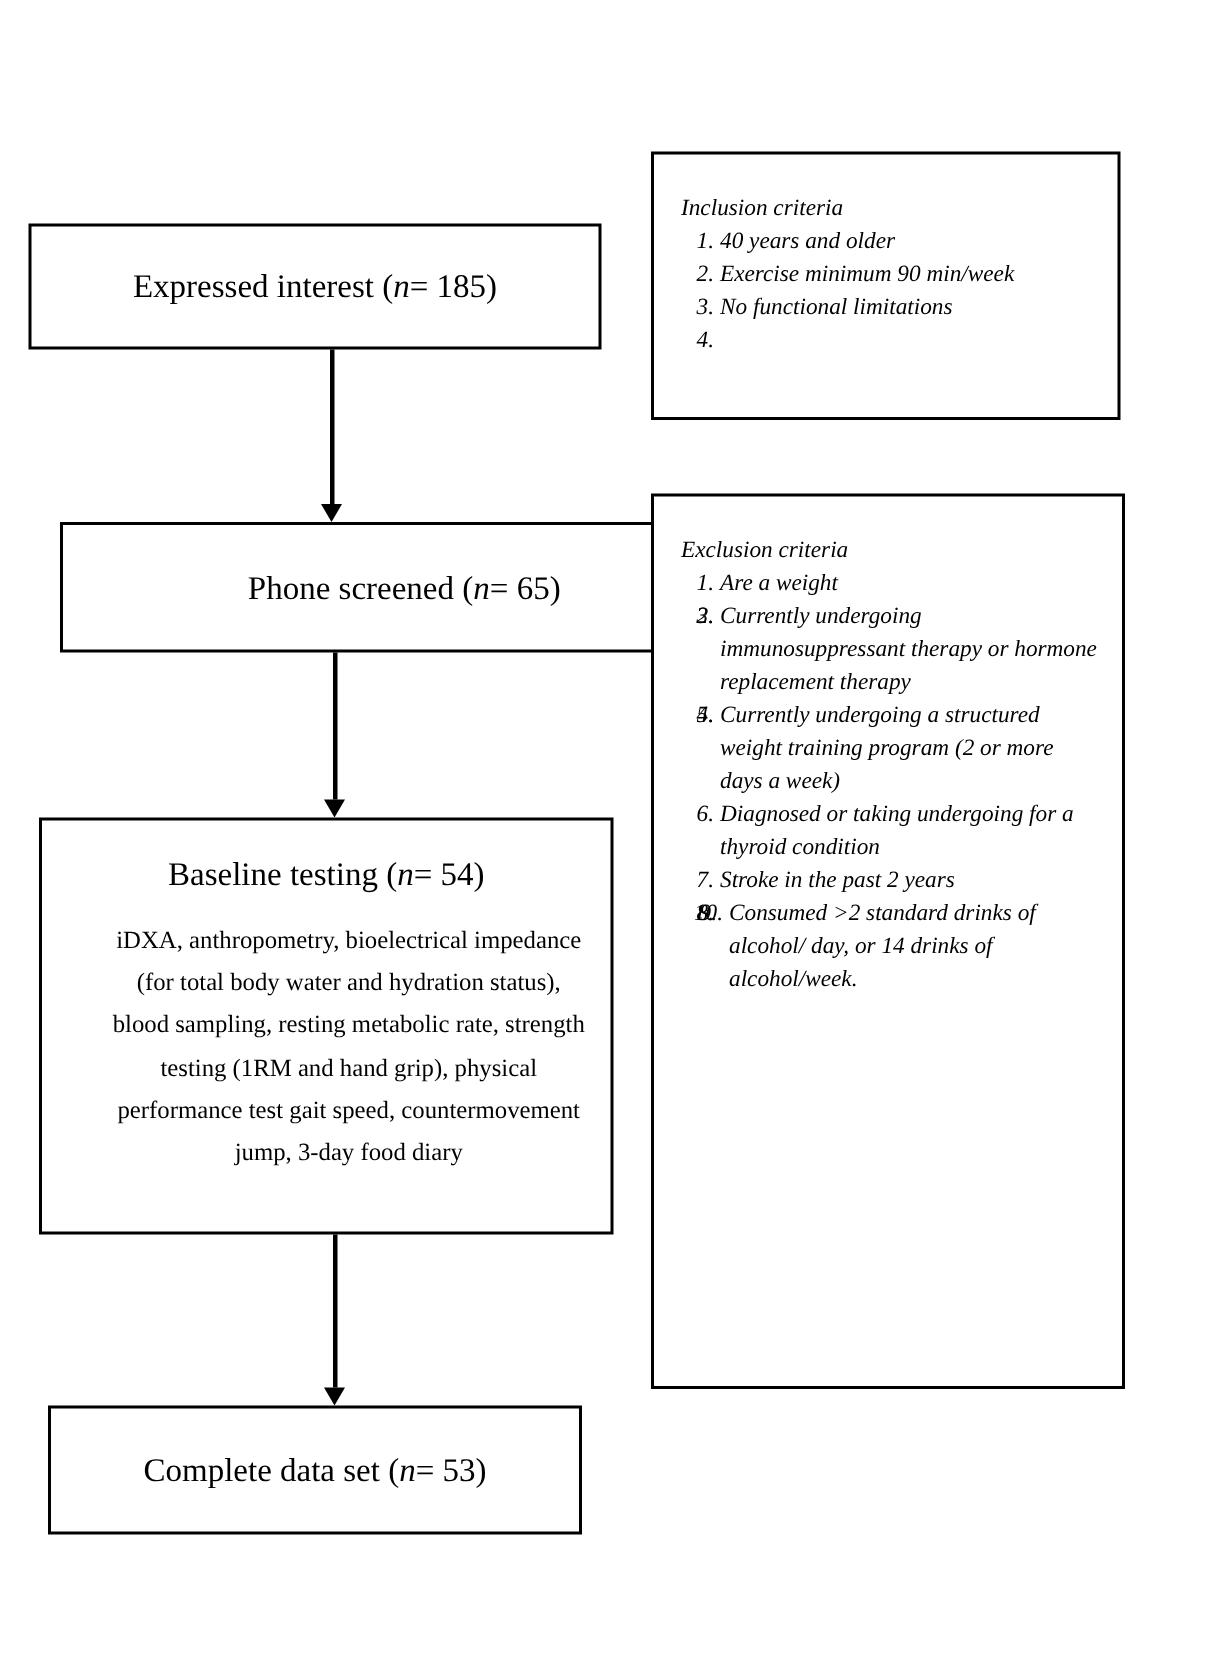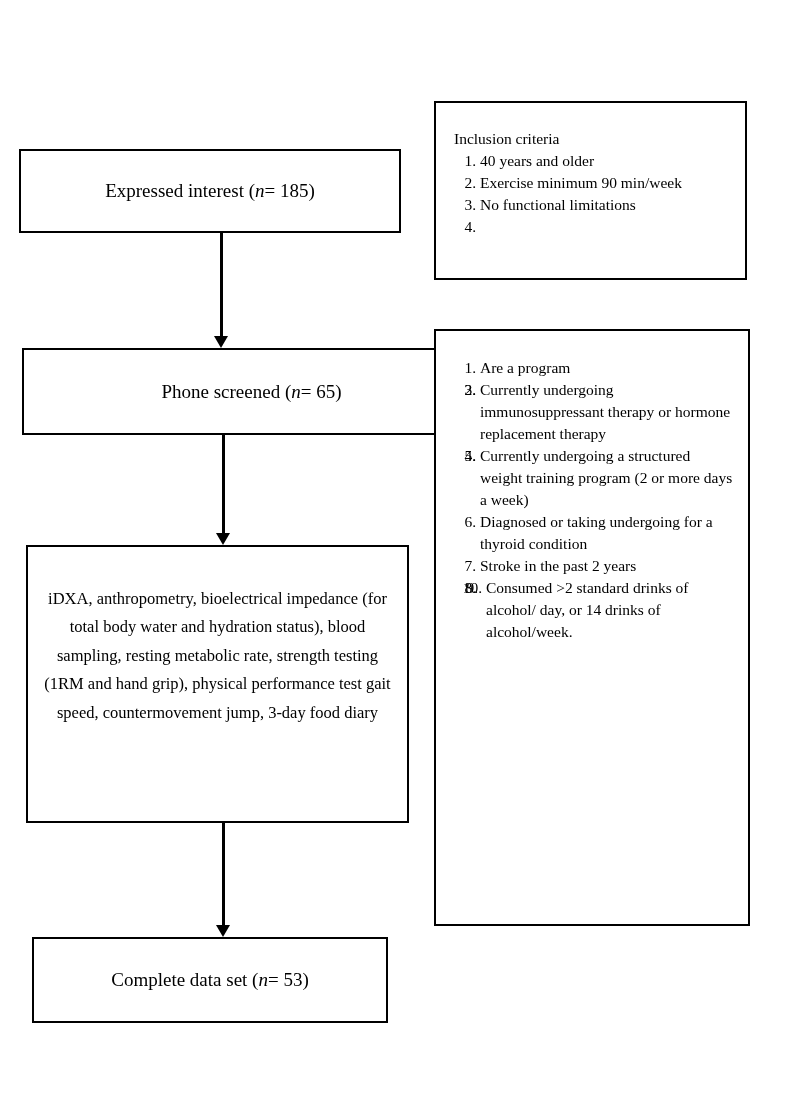--- a/index.html
+++ b/index.html
@@ -31,48 +31,50 @@
     border: 2.5px solid #000000;
     background: #ffffff;
     display: flex;
     flex-direction: column;
     align-items: center;
     justify-content: center;
     text-align: center;
   }
 
   .flow-title {
-    font-size: 19px;
+    font-size: 22px;
     line-height: 1.25;
     white-space: nowrap;
   }
   .flow-title .ital {
     font-style: italic;
   }
 
   .flow-detail {
     font-size: 16.5px;
     line-height: 1.72;
     padding: 0 14px;
     margin-top: 16px;
     text-align: center;
+    margin-left: 30px;
   }
 
   #box-expressed-interest { left: 19px;  top: 149px; width: 382px; height: 84px; }
-  #box-phone-screened     { left: 22px;  top: 348px; width: 459px; height: 87px; }
+  #box-phone-screened     { left: 40px;  top: 348px; width: 459px; height: 87px; }
   #box-baseline-testing   { left: 26px;  top: 545px; width: 383px; height: 278px; justify-content: flex-start; padding-top: 22px; }
   #box-complete-data      { left: 32px;  top: 937px; width: 356px; height: 86px; }
 
   
   .criteria-box {
     position: absolute;
     box-sizing: border-box;
     border: 2.5px solid #000000;
     background: #ffffff;
     padding: 26px 14px 14px 18px;
+    font-style: italic;
   }
   #box-inclusion-criteria { left: 434px; top: 101px; width: 313px; height: 179px; }
   #box-exclusion-criteria { left: 434px; top: 329px; width: 316px; height: 597px; }
 
   .criteria-heading {
     font-size: 15.5px;
     line-height: 1.25;
     margin: 0 0 2px 0;
   }
 
@@ -152,20 +154,23 @@
       <span>Phone screened (</span><span class="ital">n</span><span>= 65)</span>
     </div>
   </div>
 
   <div class="arrow" id="arrow-phone-to-baseline">
     <span class="shaft"></span>
     <span class="head"></span>
   </div>
 
   <div class="flow-box" id="box-baseline-testing">
+    <div class="flow-title">
+      <span>Baseline testing (</span><span class="ital">n</span><span>= 54)</span>
+    </div>
     <div class="flow-detail">iDXA, anthropometry, bioelectrical impedance  (for total body water and hydration status), blood sampling, resting metabolic rate, strength testing (1RM and hand grip), physical performance test gait speed,  countermovement jump, 3-day food diary</div>
   </div>
 
   <div class="arrow" id="arrow-baseline-to-complete">
     <span class="shaft"></span>
     <span class="head"></span>
   </div>
 
   <div class="flow-box" id="box-complete-data">
     <div class="flow-title">
@@ -185,23 +190,24 @@
       <li class="criteria-item">
         <span class="num">3.</span><span>No functional limitations</span>
       </li>
       <li class="criteria-item">
         <span class="num">4.</span>
       </li>
     </ol>
   </div>
 
   <div class="criteria-box" id="box-exclusion-criteria">
+    <p class="criteria-heading">Exclusion criteria</p>
     <ol class="criteria-list">
       <li class="criteria-item">
-        <span class="num">1.</span><span>Are a program</span>
+        <span class="num">1.</span><span>Are a weight</span>
       </li>
       <li class="criteria-item">
         <span class="num">2.</span>
       </li>
       <li class="criteria-item">
         <span class="num">3.</span><span>Currently undergoing immunosuppressant therapy or hormone replacement therapy</span>
       </li>
       <li class="criteria-item">
         <span class="num">4.</span>
       </li>

